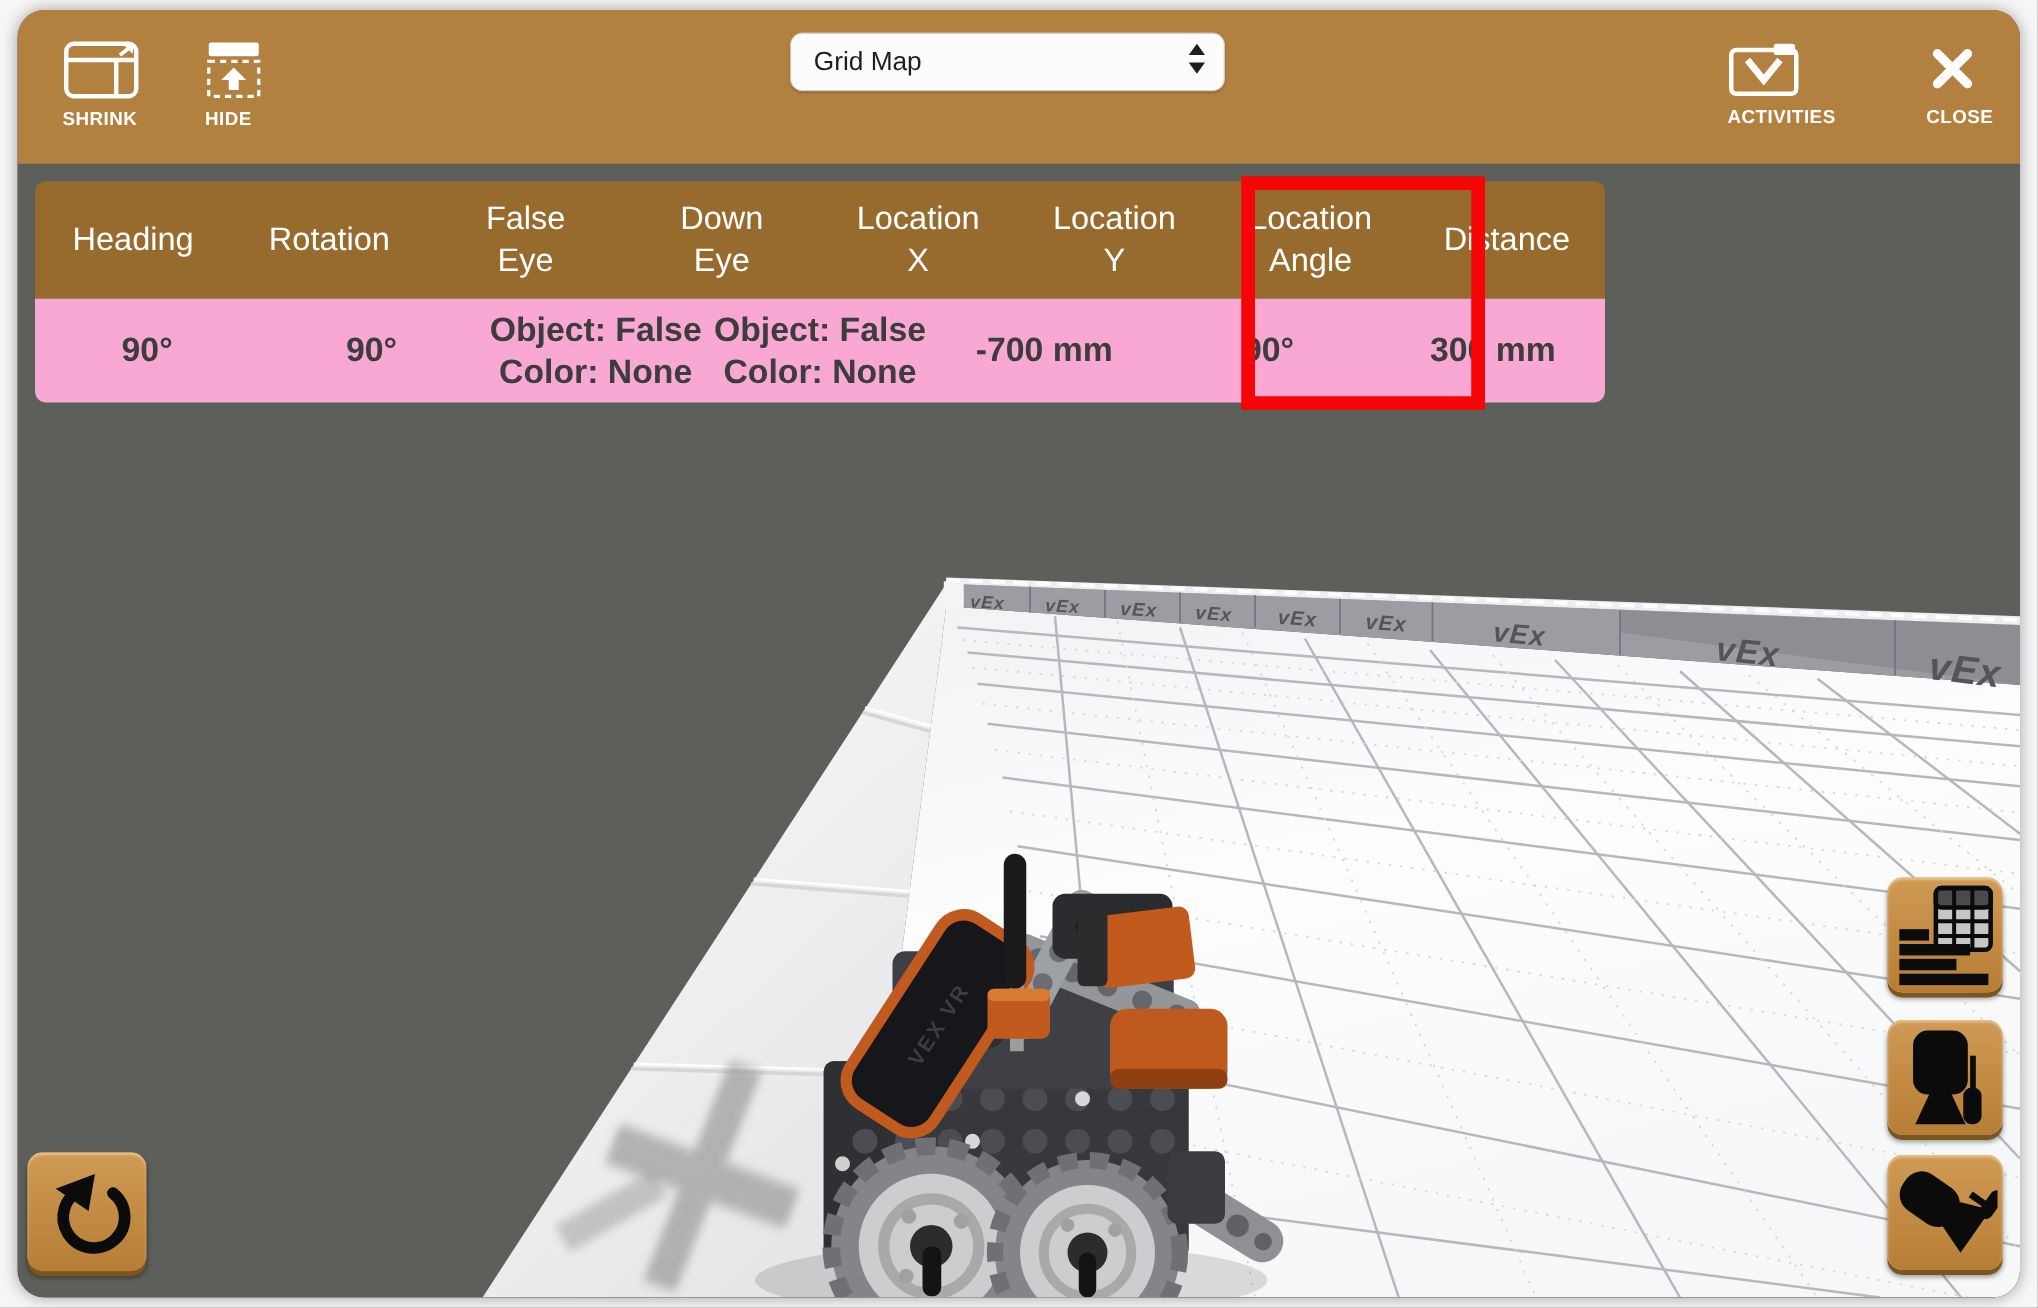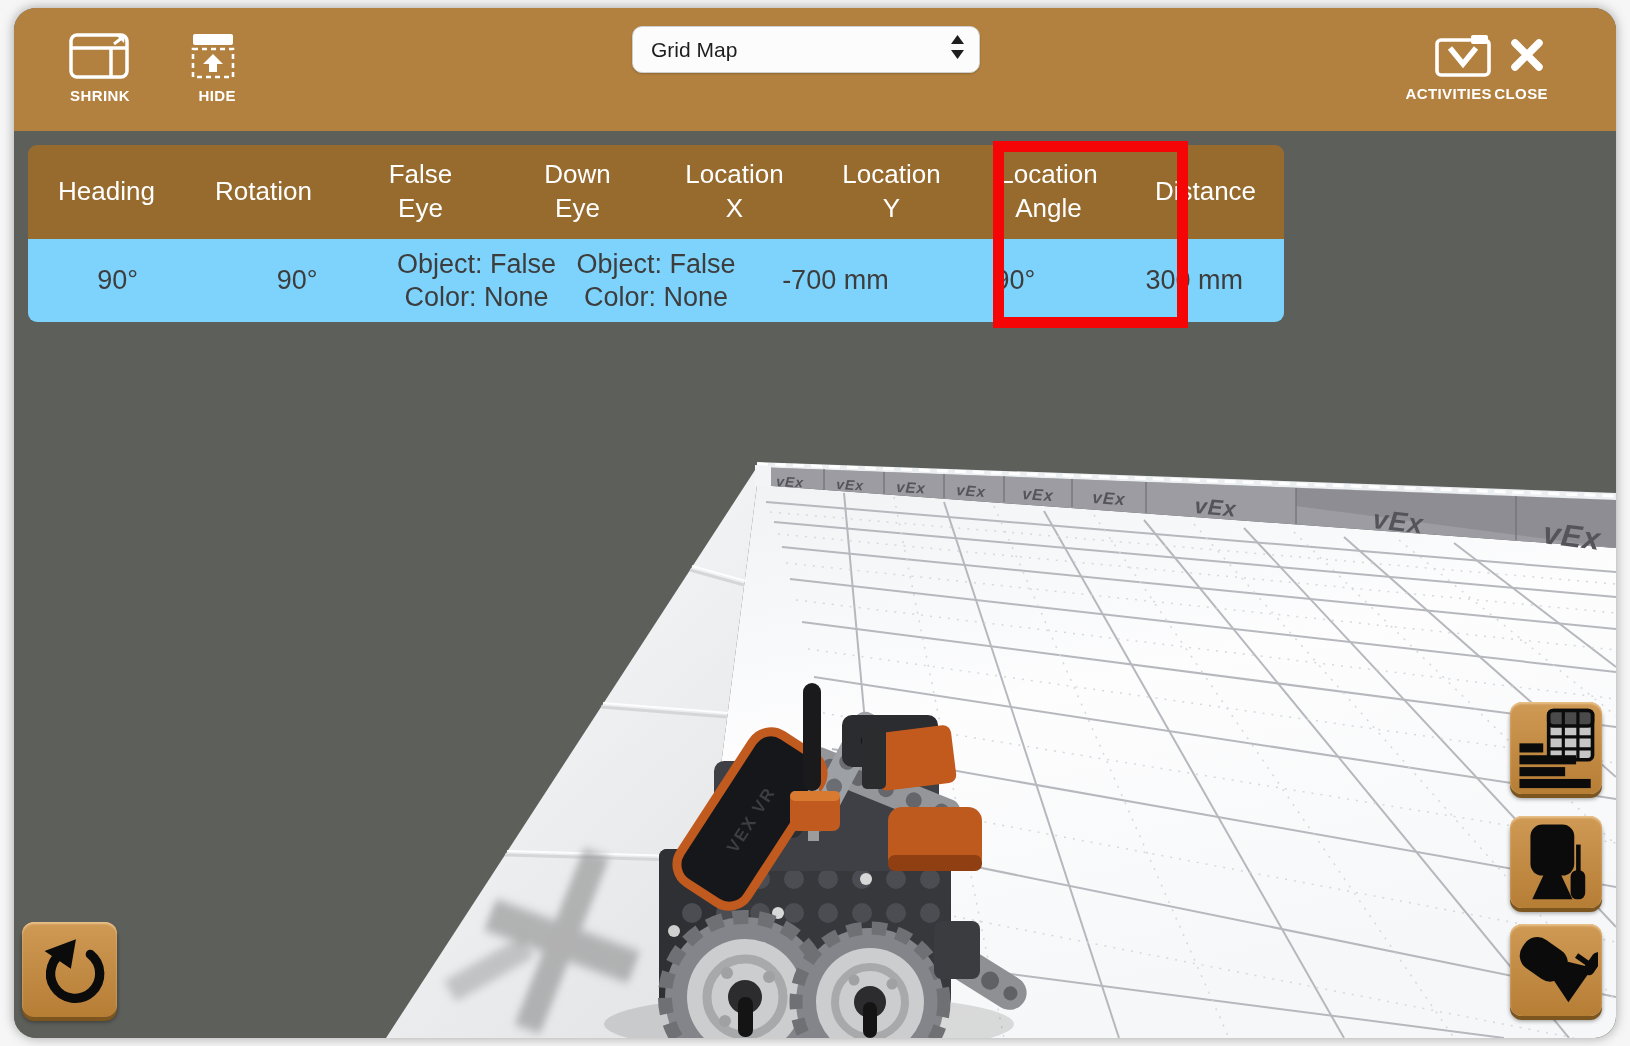--- a/index.html
+++ b/index.html
@@ -4,39 +4,39 @@
 <style>
   * { margin:0; padding:0; box-sizing:border-box; }
   html,body { width:1630px; height:1046px; background:#f6f6f6; font-family:"Liberation Sans",sans-serif; overflow:hidden; }
   .window {
     position:absolute; left:14px; top:8px; width:1602px; height:1030px;
     border-radius:22px; overflow:hidden; background:#5d5f5b;
     box-shadow:0 0 12px rgba(0,0,0,.35);
   }
   
   .toolbar { position:absolute; left:0; top:0; width:100%; height:123px; background:#b2813f; }
-  .tb-btn { position:absolute; display:flex; flex-direction:column; align-items:flex-end; gap:7px;
+  .tb-btn { position:absolute; display:flex; flex-direction:column; align-items:flex-start; gap:7px;
             background:none; border:none; cursor:pointer; color:#fff; }
   .tb-btn .lbl { font-size:15px; font-weight:bold; letter-spacing:.4px; color:#fff; }
   .tb-btn svg { display:block; }
   .btn-shrink { left:36px;  top:24px; width:80px; }
   .btn-hide   { left:150px; top:24px; width:72px; }
   .btn-activities { left:1368px; top:24px; width:110px; }
-  .btn-close  { left:1460px; top:24px; width:74px; }
+  .btn-close  { left:1527px; top:24px; width:74px; }
   .select-group { position:absolute; left:618px; top:18px; width:348px; text-align:center; }
   .select {
     width:348px; height:47px; background:#fcfcfc; border:1px solid #cfcfcf; border-radius:10px;
     display:flex; align-items:center; justify-content:space-between; padding:0 14px 0 18px;
     font-size:21px; color:#1e1e1e; cursor:pointer; box-shadow:0 1px 2px rgba(0,0,0,.2);
   }
   .select-caption { margin-top:9px; color:#fff; font-size:21px; font-weight:bold; }
   
   .sensor-table { position:absolute; left:14px; top:14px; width:1256px; z-index:5; }
   .thead { display:flex; height:94px; background:#976b2e; border-radius:9px 9px 0 0; }
-  .trow  { display:flex; height:83px; background:#7dd3fc; border-radius:0 0 9px 9px; }
+  .trow  { display:flex; height:83px; background:#f9a8d4; border-radius:0 0 9px 9px;font-weight:bold; }
   .th, .td { flex:1; display:flex; align-items:center; justify-content:center;
              text-align:center; white-space:pre-line; }
   .th { color:#ffffff; font-size:26px; line-height:1.3; }
   .td { color:#3d3d3d; font-size:27px; line-height:1.22; }
   .hl-box { position:absolute; left:965px; top:-4px; width:195px; height:187px;
             border:11px solid #f50505; pointer-events:none; }
   
   .viewport { position:absolute; left:0; top:123px; width:1602px; height:907px; }
   .scene { position:absolute; left:0; top:0; }
   

